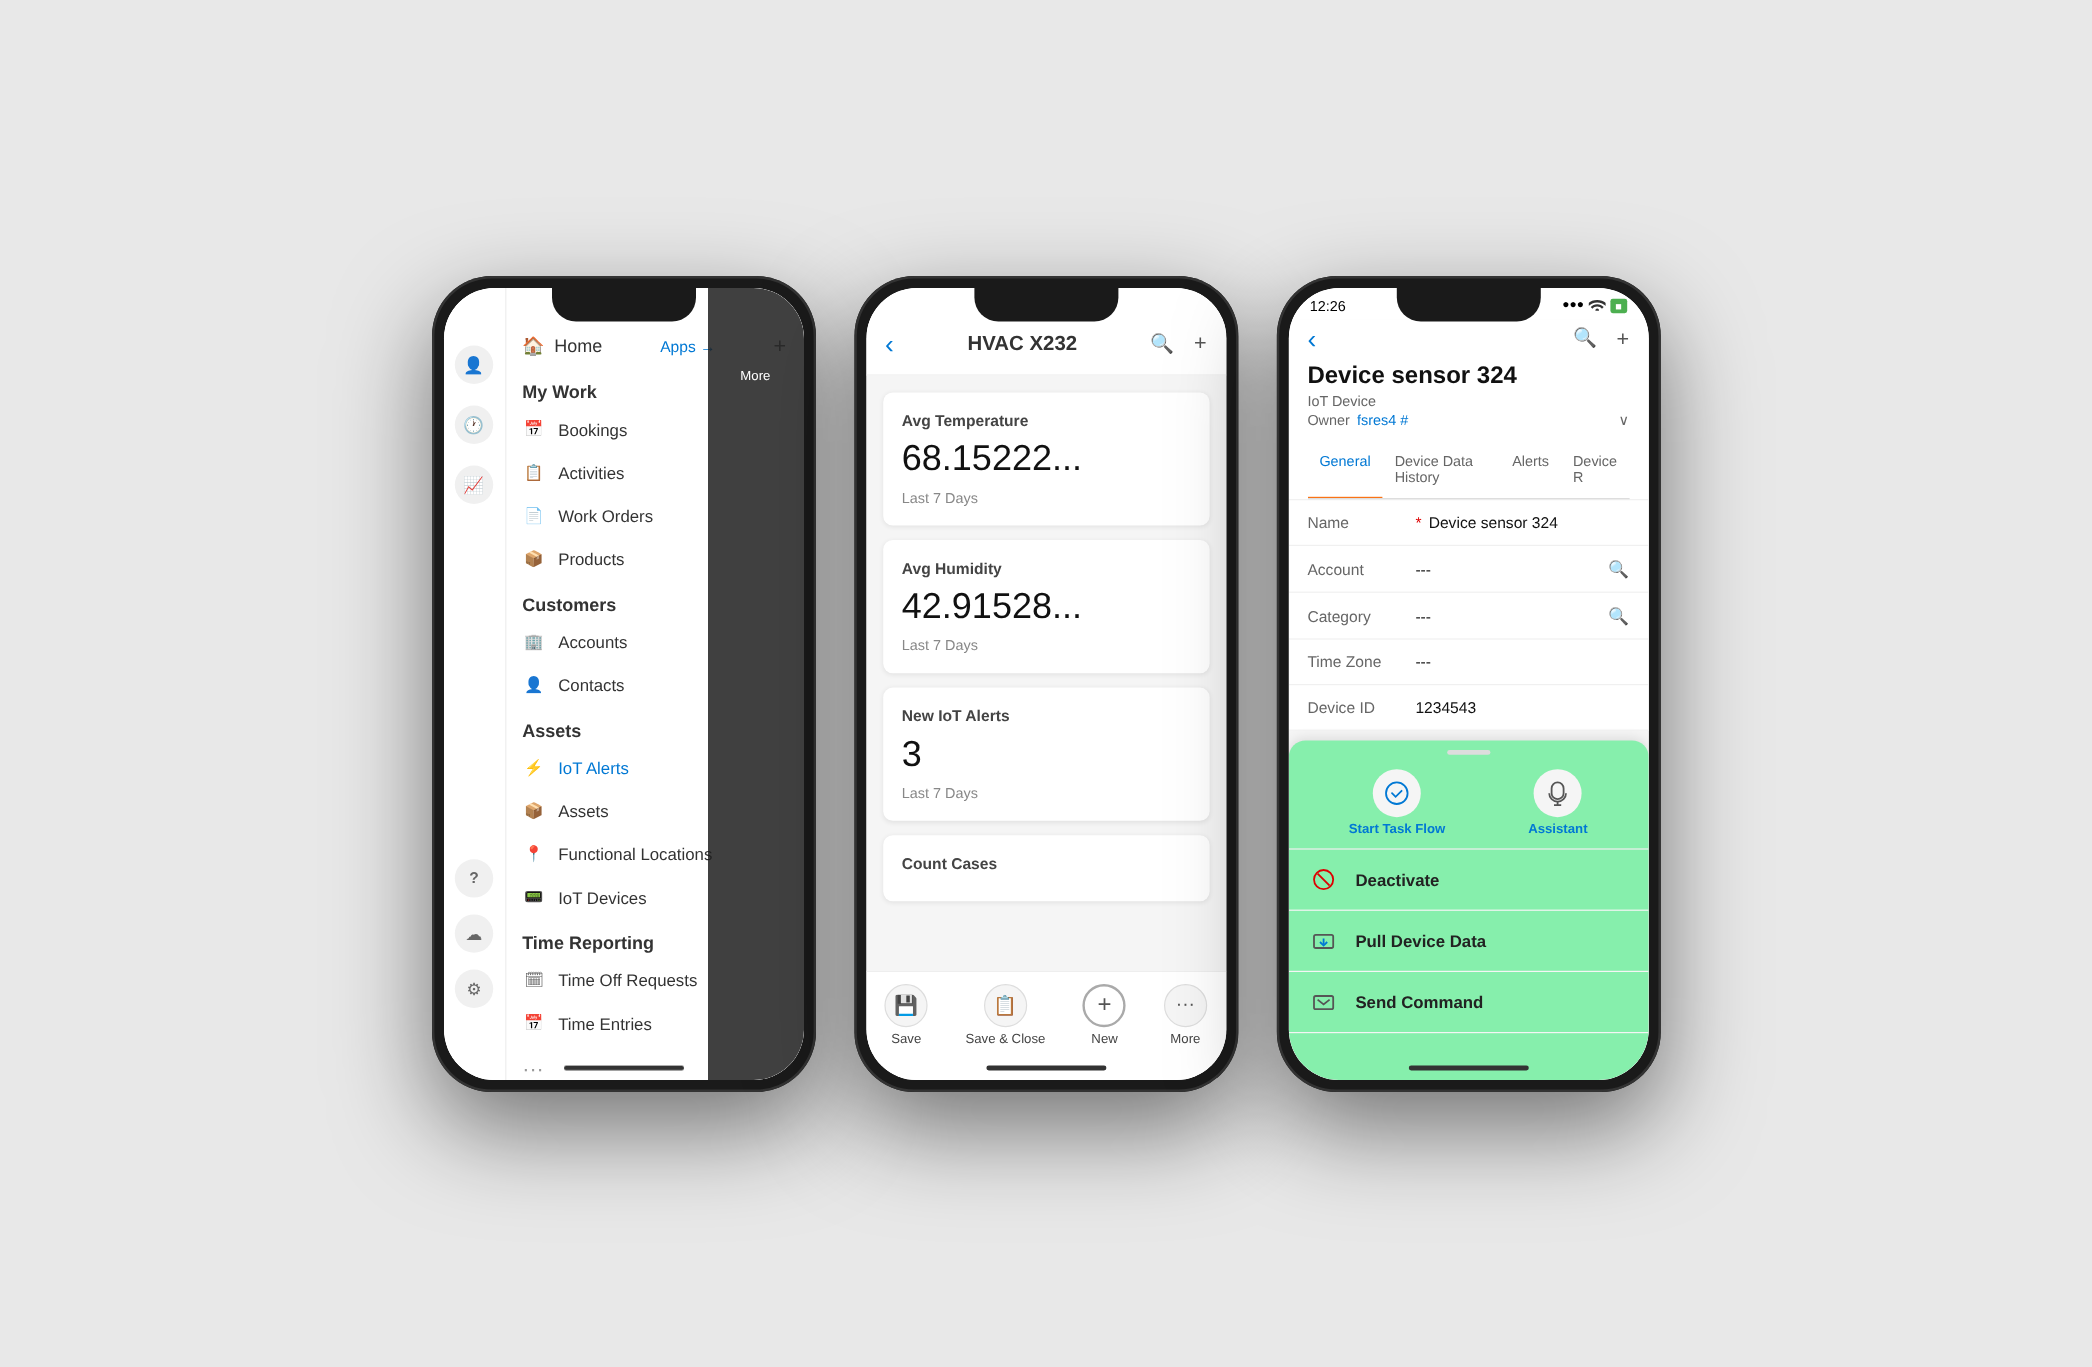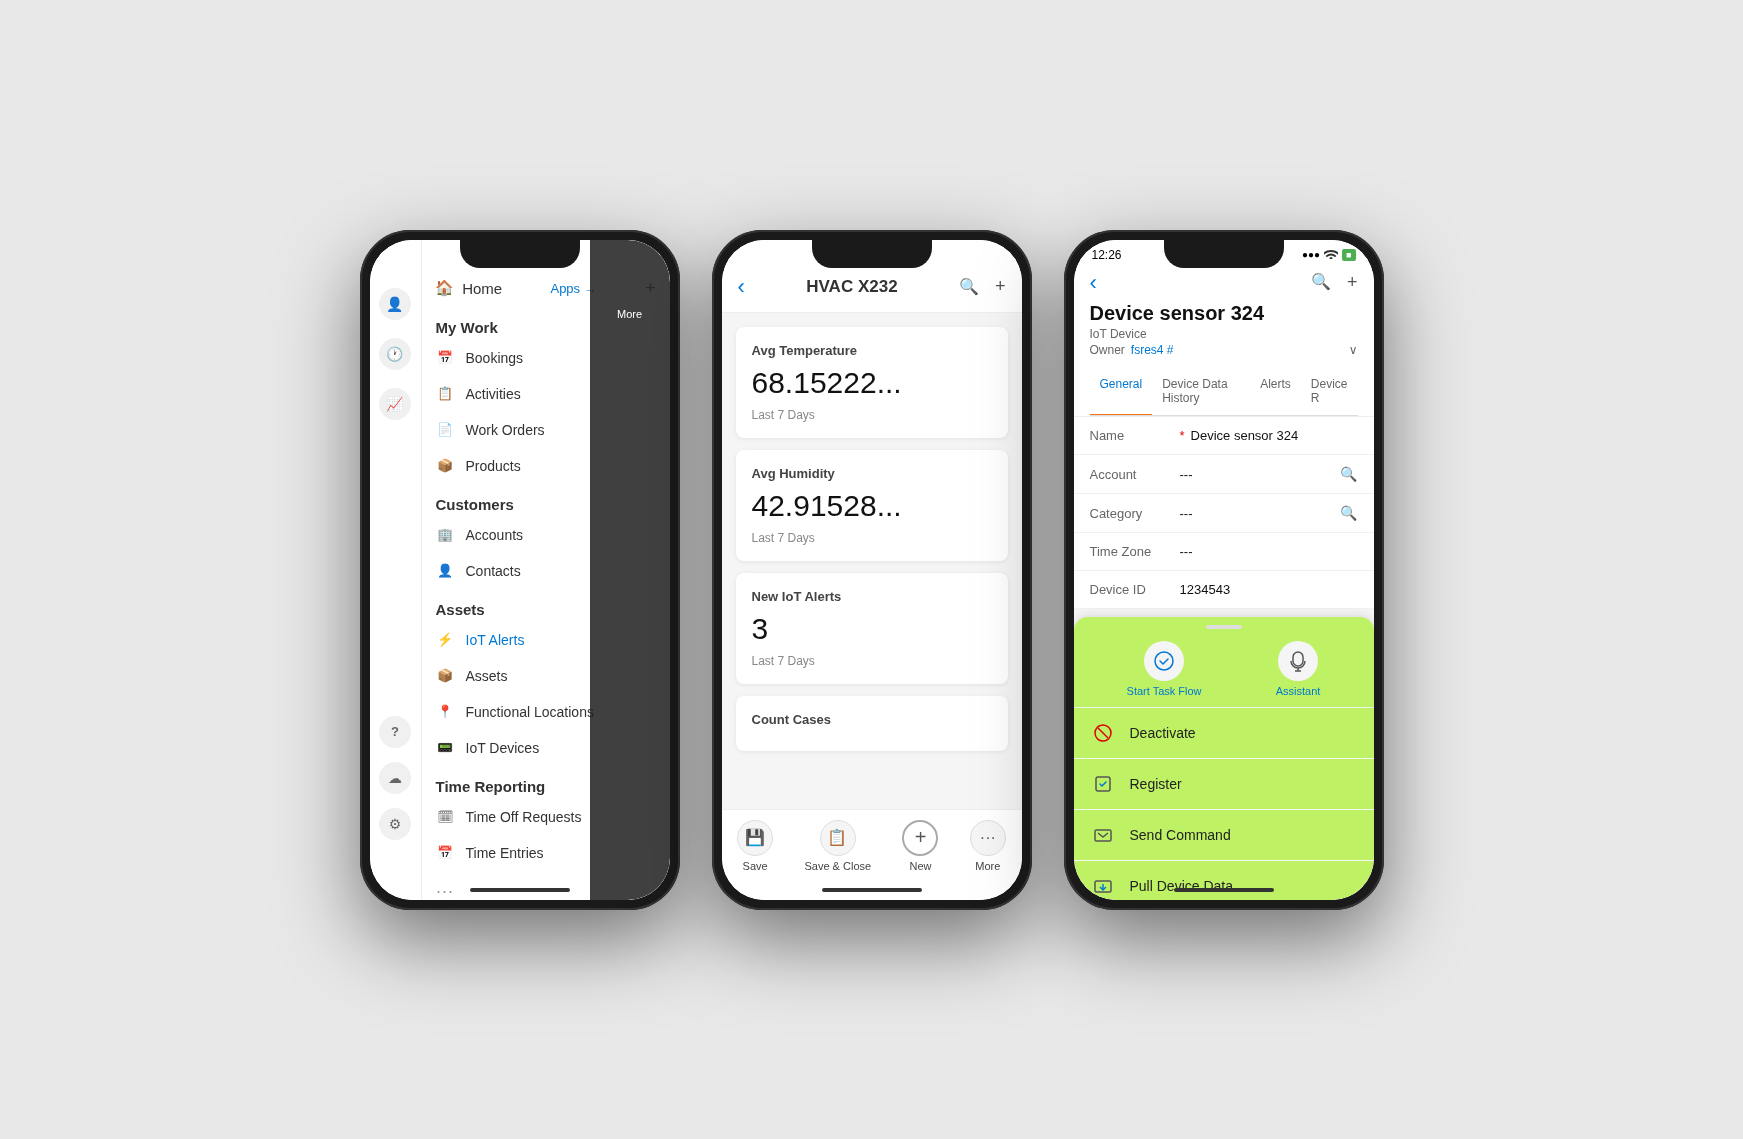--- a/index.html
+++ b/index.html
@@ -335,25 +335,26 @@
       flex: 1;
       color: #111;
     }
     .p3-field-search {
       color: #888;
       font-size: 14px;
       margin-left: auto;
     }
     .p3-bottom-sheet {
       flex: 1;
-      background: #bef264;
+      background: #86efac;
       border-radius: 14px 14px 0 0;
       margin-top: 8px;
       overflow: hidden;
       box-shadow: 0 -2px 10px rgba(0,0,0,0.1);
+      font-weight: bold;
     }
     .p3-sheet-handle {
       width: 36px;
       height: 4px;
       background: #ddd;
       border-radius: 2px;
       margin: 8px auto 0 auto;
     }
     .p3-quick-actions {
       display: flex;
@@ -663,44 +664,35 @@
             <svg width="20" height="20" viewBox="0 0 20 20">
               <circle cx="10" cy="10" r="8" fill="none" stroke="#d00" stroke-width="1.5"></circle>
               <line x1="5" y1="5" x2="15" y2="15" stroke="#d00" stroke-width="1.5"></line>
             </svg>
           </div>
           <span>Deactivate</span>
         </div>
         <div class="p3-menu-item">
           <div class="p3-menu-icon">
             <svg width="20" height="20" viewBox="0 0 20 20">
-              <rect x="3" y="3" width="14" height="14" rx="2" fill="none" stroke="#555" stroke-width="1.5"></rect>
-              <path d="M7 10l2 2 4-4" stroke="#0078d4" stroke-width="1.5" fill="none" stroke-linecap="round"></path>
+              <rect x="2" y="5" width="16" height="11" rx="1.5" fill="none" stroke="#555" stroke-width="1.5"></rect>
+              <line x1="10" y1="8" x2="10" y2="13" stroke="#0078d4" stroke-width="1.5"></line>
+              <polyline points="7,11 10,14 13,11" fill="none" stroke="#0078d4" stroke-width="1.5"></polyline>
             </svg>
           </div>
-          <span>Register</span>
+          <span>Pull Device Data</span>
         </div>
         <div class="p3-menu-item">
           <div class="p3-menu-icon">
             <svg width="20" height="20" viewBox="0 0 20 20">
               <rect x="2" y="5" width="16" height="11" rx="1.5" fill="none" stroke="#555" stroke-width="1.5"></rect>
               <polyline points="5,8 10,12 15,8" fill="none" stroke="#555" stroke-width="1.5"></polyline>
             </svg>
           </div>
           <span>Send Command</span>
         </div>
-        <div class="p3-menu-item">
-          <div class="p3-menu-icon">
-            <svg width="20" height="20" viewBox="0 0 20 20">
-              <rect x="2" y="5" width="16" height="11" rx="1.5" fill="none" stroke="#555" stroke-width="1.5"></rect>
-              <line x1="10" y1="8" x2="10" y2="13" stroke="#0078d4" stroke-width="1.5"></line>
-              <polyline points="7,11 10,14 13,11" fill="none" stroke="#0078d4" stroke-width="1.5"></polyline>
-            </svg>
-          </div>
-          <span>Pull Device Data</span>
-        </div>
 
       </div>
 
     </div>
     <div class="home-bar"></div>
   </div>
 </div>
 
 </body></html>

